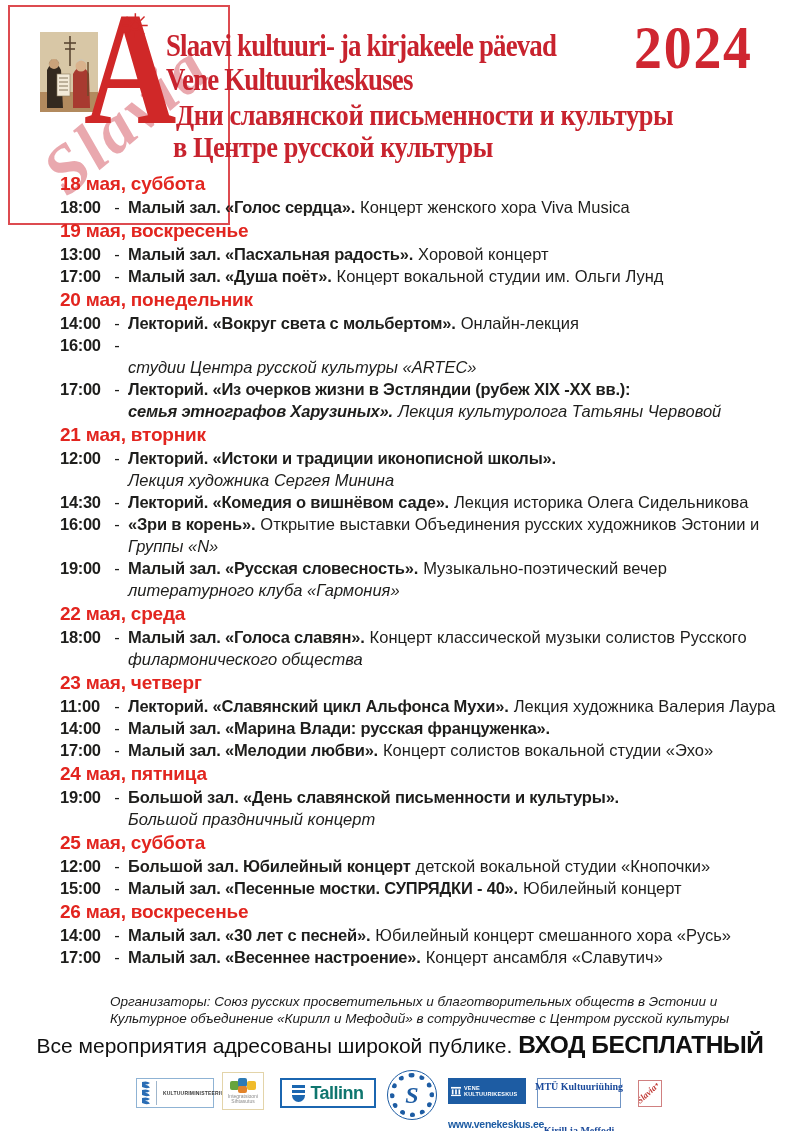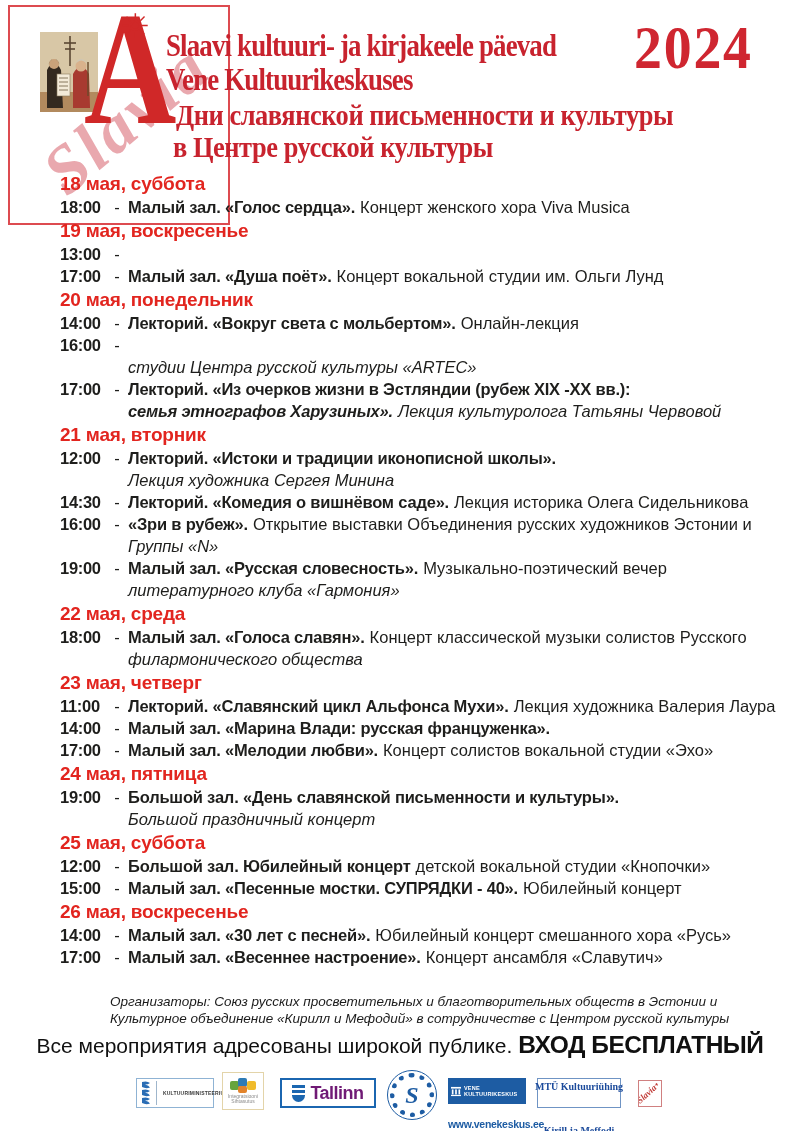--- a/index.html
+++ b/index.html
@@ -95,21 +95,21 @@
   .pz-b { left:8px; top:0; width:9px; height:9px; background:#2e7bb5; }
   .pz-y { left:17px; top:3px; width:9px; height:9px; background:#f0bb2b; }
   .pz-o { left:8px; top:8px; width:9px; height:7px; background:#e2832b; }
   .int-label { font-size:5px; line-height:5.5px; color:#8a8a8a; text-align:center; }
 
   .logo-tallinn { left:280px; top:1078px; width:96px; height:30px; border:2px solid #1b66b0; display:flex; align-items:center; justify-content:center; gap:5px; }
   .tshield {
     width:13px; height:17px; border-radius:0 0 7px 7px; flex:none;
     background:linear-gradient(180deg,#1b66b0 0 3px,#ffffff 3px 5px,#1b66b0 5px 8px,#ffffff 8px 10px,#1b66b0 10px 17px);
   }
-  .tlabel { font-size:18px; font-weight:bold; color:#701a75; letter-spacing:-0.5px; }
+  .tlabel { font-size:18px; font-weight:bold; color:#0f766e; letter-spacing:-0.5px; }
 
   .emblem { left:387px; top:1070px; width:50px; height:50px; background:transparent; }
   .emblem-outer { position:absolute; inset:0; border-radius:50%; border:1.5px solid #1d5ca3; }
   .emblem-dots { position:absolute; inset:3px; border-radius:50%; border:5px dotted #1d5ca3; }
   .emblem-letter {
     position:absolute; inset:0; display:flex; align-items:center; justify-content:center;
     font-family:"Liberation Serif", serif; font-style:italic; font-weight:bold;
     font-size:24px; color:#1d5ca3;
   }
 
@@ -180,20 +180,21 @@
           <span class="d">-</span>
           <span class="c"><b>Малый зал. «Голос сердца».</b><span>Концерт женского хора Viva Musica</span></span>
       </div>
     </section>
 
     <section>
       <h3 class="day">19 мая, воскресенье</h3>
       <div class="ev">
         <span class="t">13:00</span>
           <span class="d">-</span>
+          <span class="c"><b>Малый зал. «Пасхальная радость».</b><span>Хоровой концерт</span></span>
       </div>
       <div class="ev">
         <span class="t">17:00</span>
           <span class="d">-</span>
           <span class="c"><b>Малый зал. «Душа поёт».</b><span>Концерт вокальной студии им. Ольги Лунд</span></span>
       </div>
     </section>
 
     <section>
       <h3 class="day">20 мая, понедельник</h3>
@@ -230,21 +231,21 @@
         <span class="c"><span>Лекция художника Сергея Минина</span></span>
       </div>
       <div class="ev">
         <span class="t">14:30</span>
           <span class="d">-</span>
           <span class="c"><b>Лекторий. «Комедия о вишнёвом саде».</b><span>Лекция историка Олега Сидельникова</span></span>
       </div>
       <div class="ev">
         <span class="t">16:00</span>
           <span class="d">-</span>
-          <span class="c"><b>«Зри в рубеж».</b><span>Открытие выставки Объединения русских художников Эстонии и</span></span>
+          <span class="c"><b>«Зри в корень».</b><span>Открытие выставки Объединения русских художников Эстонии и</span></span>
       </div>
       <div class="ev cont">
         <span class="c"><span>Группы «N»</span></span>
       </div>
       <div class="ev">
         <span class="t">19:00</span>
           <span class="d">-</span>
           <span class="c"><b>Малый зал. «Русская словесность».</b><span>Музыкально-поэтический вечер</span></span>
       </div>
       <div class="ev cont">

